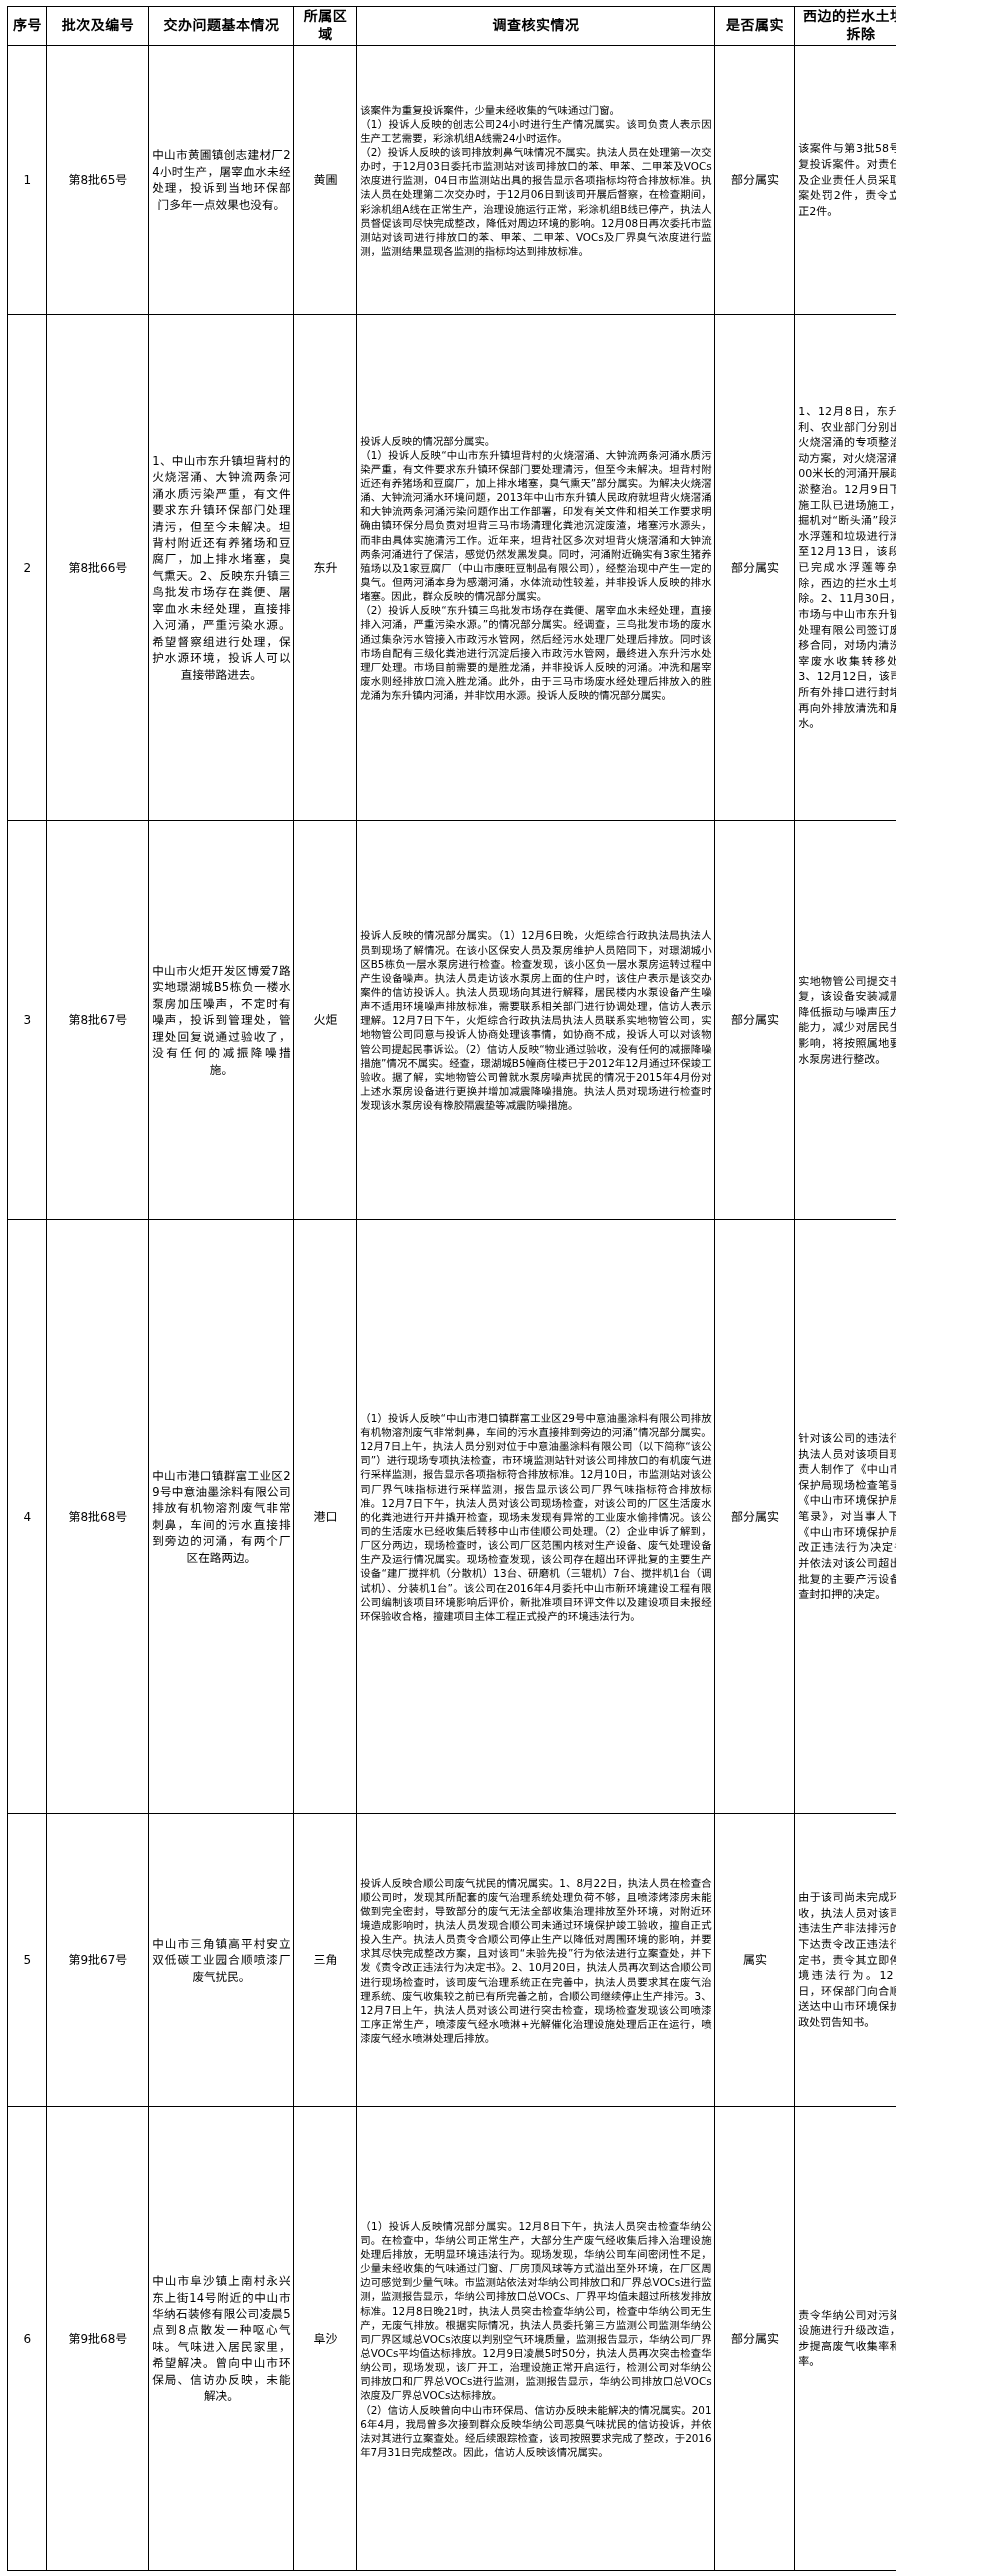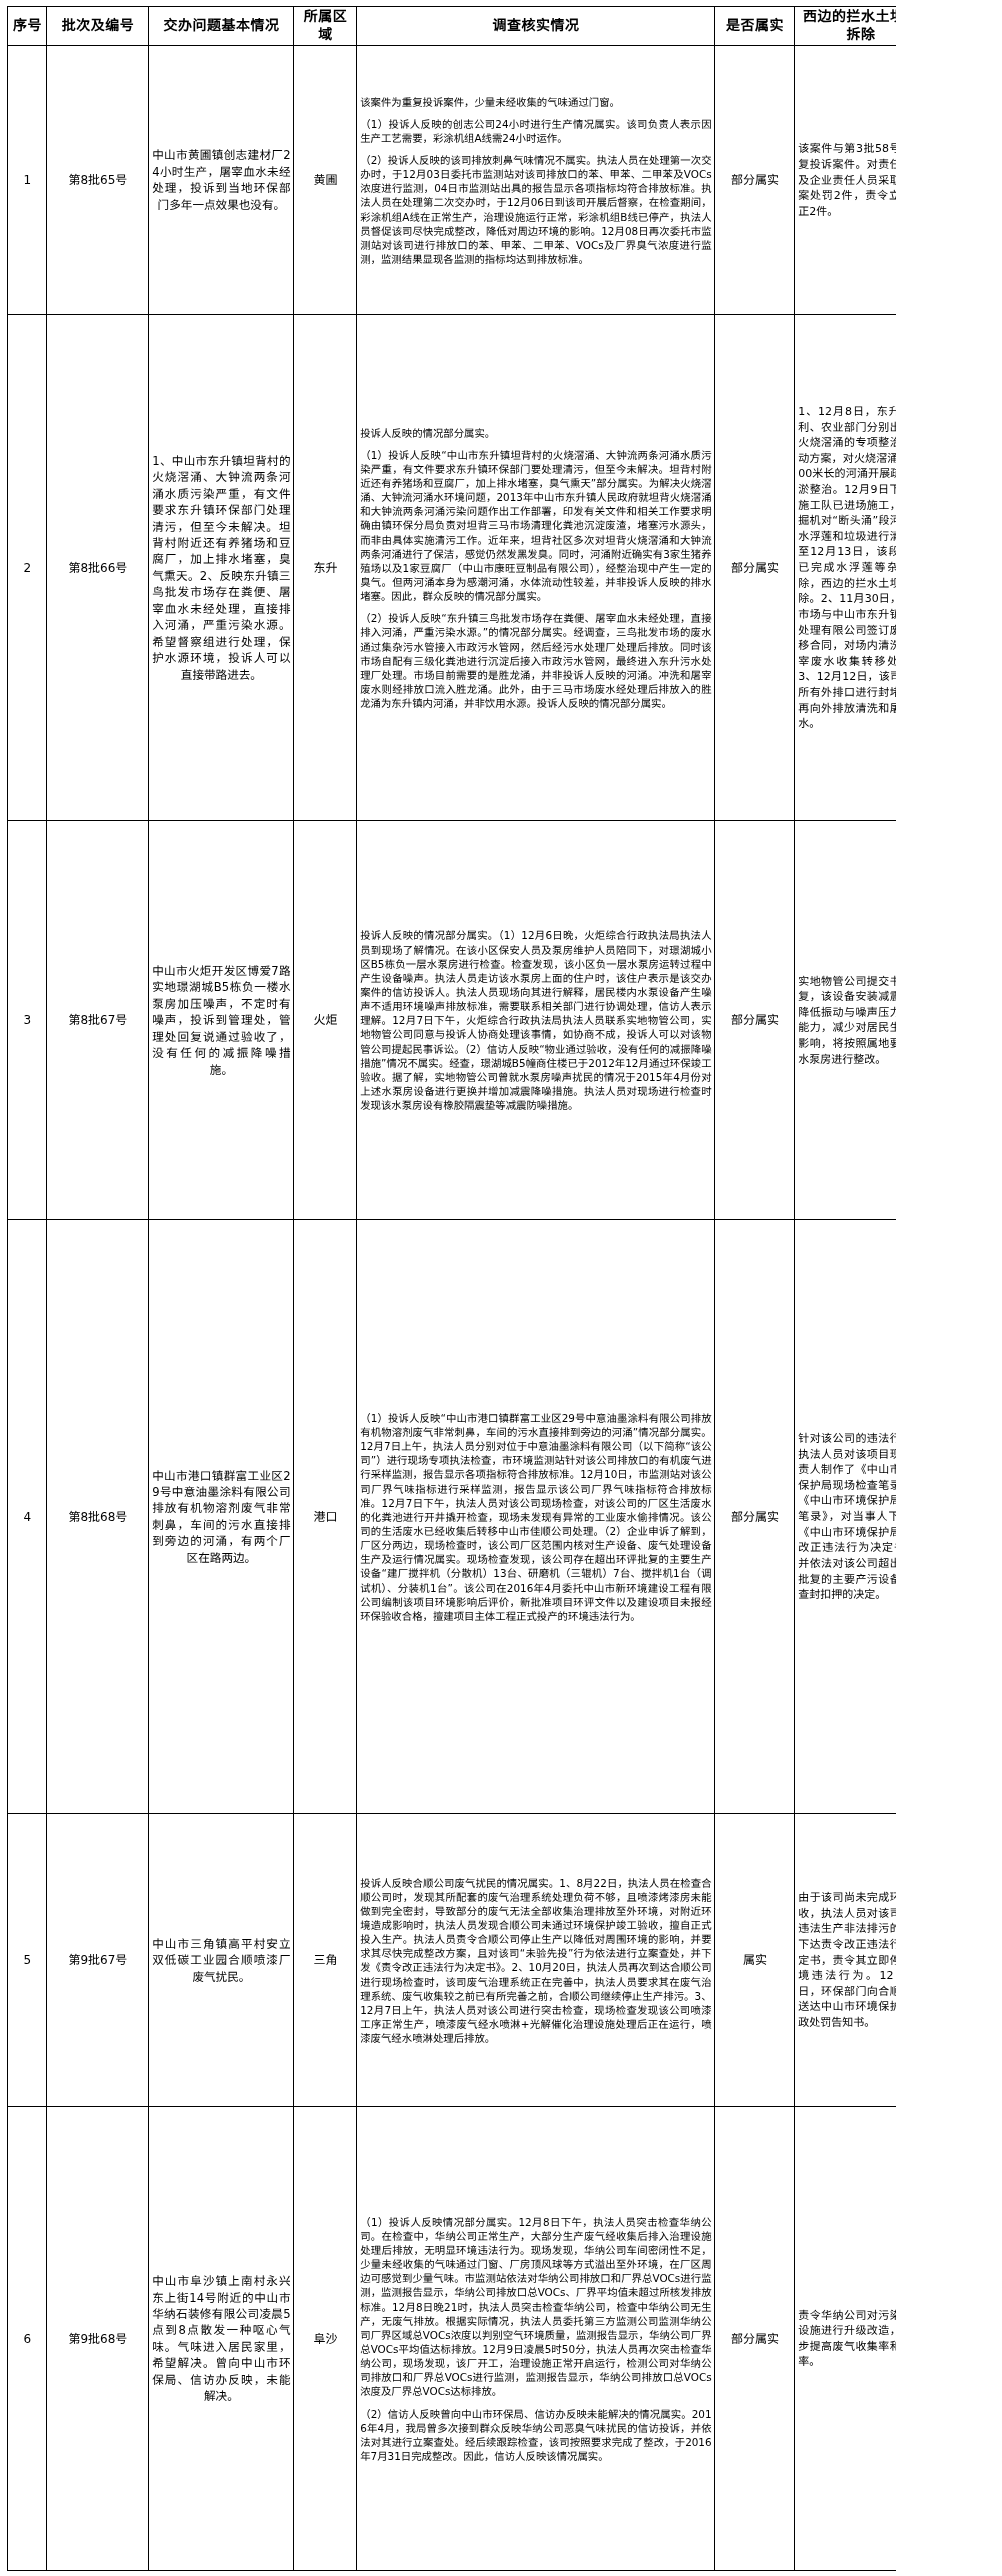--- a/index.html
+++ b/index.html
@@ -78,21 +78,21 @@
     text-align: justify;
     text-justify: inter-ideograph;
   }
   td.handle {
     font-size: 11px;
     line-height: 1.42;
     text-align: justify;
     text-justify: inter-ideograph;
   }
   .para { margin: 0 0 0 0; text-indent: 0; }
-  .para + .para { margin-top: 8px; }
+  .para + .para { margin-top: 0; }
 
   
   tr.r1 { height: 269px; }
   tr.r2 { height: 506px; }
   tr.r3 { height: 399px; }
   tr.r4 { height: 594px; }
   tr.r5 { height: 293px; }
   tr.r6 { height: 464px; }
 </style>
 </head>

